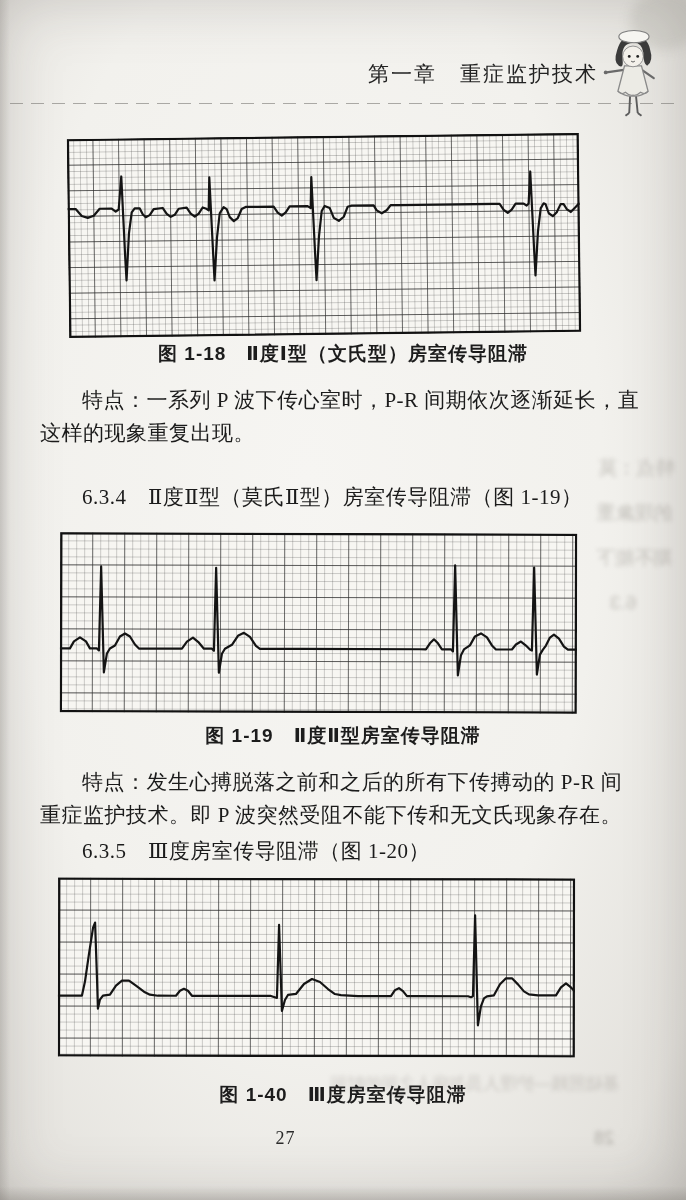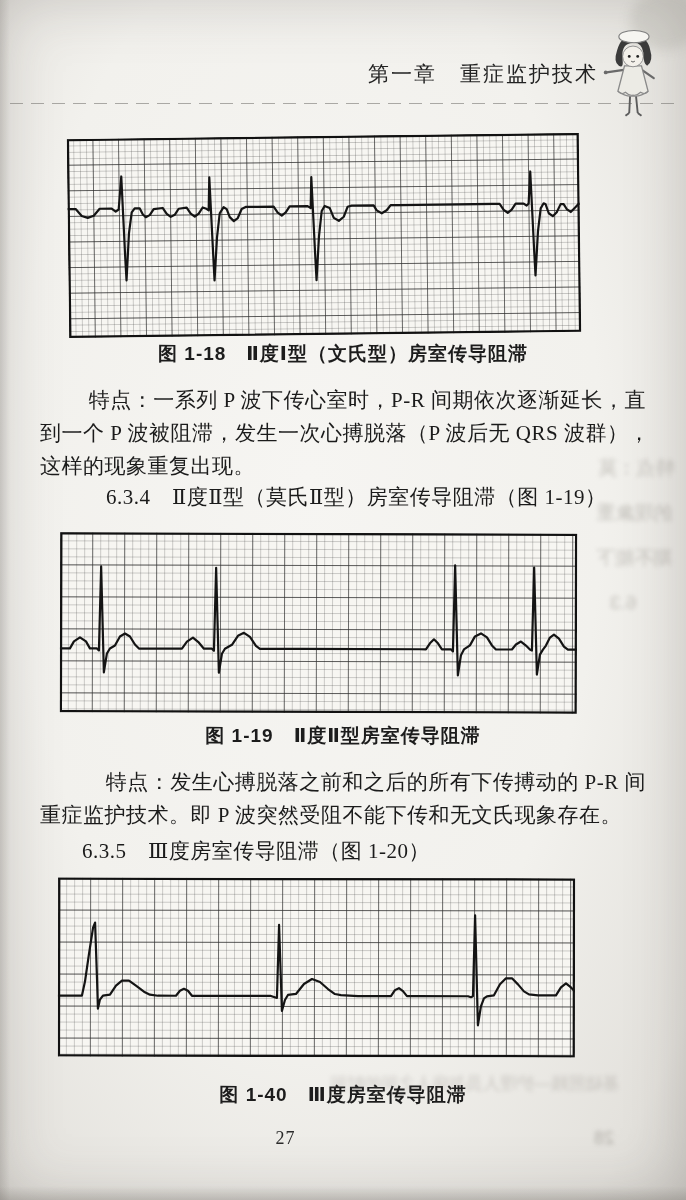--- a/index.html
+++ b/index.html
@@ -42,26 +42,26 @@
     font-family:"Liberation Sans","DejaVu Sans",sans-serif;
     font-weight:700;font-size:19px;color:#1c1c1c;letter-spacing:1px;
   }
   .cap1{top:341px;}
   .cap2{top:723px;}
   .cap3{top:1082px;}
 
   .para{position:absolute;left:40px;width:606px;color:#1b1b1b;
     font-size:21px;line-height:33px;letter-spacing:.5px;}
   .para .line{white-space:nowrap;}
-  .para .indent{padding-left:42px;text-align:right;}
+  .para .indent{padding-left:42px;}
   .para1{top:384px;}
   .para2{top:766px;}
   .heading{position:absolute;left:82px;color:#1b1b1b;font-size:21px;
     letter-spacing:.5px;white-space:nowrap;}
-  .h634{top:483px;margin-left:24px;}
+  .h634{top:483px;}
   .h635{top:837px;}
 
   .pageno{position:absolute;top:1128px;left:0;width:571px;text-align:center;
     font-size:18px;color:#2a2a2a;letter-spacing:1px;}
 
   .ghost{position:absolute;transform:scaleX(-1);filter:blur(2px);
     color:rgba(125,120,112,.38);font-size:19px;pointer-events:none;
     font-family:"Liberation Sans","DejaVu Sans",sans-serif;white-space:nowrap;}
   .g1{left:598px;top:455px;}
   .g2{left:596px;top:500px;}
@@ -114,21 +114,20 @@
         <rect width="512" height="199" fill="url(#gs0)"></rect>
         <rect width="512" height="199" fill="url(#gm0)"></rect>
         <polyline points="0,70 8,70 14,77 20,79 26,77 32,70 44,70 48,73 51,71 54,38 57,120 58,142 61,95 64,74 67,70 72,70 75,76 78,79 82,77 86,71 95,70 99,76 103,79 107,77 111,71 119,70 123,76 127,79 131,76 135,70 138,71 141,73 142,40 145,118 146,143 149,100 152,76 156,70 159,72 162,80 166,84 170,81 174,72 178,70 190,70 206,70 210,76 214,79 218,76 222,70 240,70 243,72 244,41 247,120 248,144 251,100 254,75 257,70 262,72 266,82 271,85 276,81 280,71 284,70 306,70 309,75 314,78 319,75 323,70 330,70 425,70 432,70 436,76 440,79 444,76 448,70 456,70 459,72 461,70 463,38 466,118 467,142 470,98 473,75 476,70 478,71 481,80 485,83 489,79 493,71 496,71 499,76 503,79 507,75 511,71 512,71" fill="none" stroke="#141414" stroke-width="2.2" stroke-linejoin="round" stroke-linecap="round"></polyline>
         <rect x="1" y="1" width="510" height="197" fill="none" stroke="#111111" stroke-width="2.5"></rect>
       </svg>
     </div>
   <div class="caption cap1">图 1-18　Ⅱ度Ⅰ型（文氏型）房室传导阻滞</div>
 
   <div class="para para1">
     <div class="line indent">特点：一系列 P 波下传心室时，P-R 间期依次逐渐延长，直</div>
-    <div class="line">到一个 P 波被阻滞，发生一次心搏脱落（P 波后无 QRS 波群），</div>
     <div class="line">这样的现象重复出现。</div>
   </div>
 
   <div class="heading h634">6.3.4　Ⅱ度Ⅱ型（莫氏Ⅱ型）房室传导阻滞（图 1-19）</div>
 
   <div class="ecg ecg2">
       <svg viewBox="0 0 517 180" preserveAspectRatio="none">
         <defs>
           <pattern id="gs1" width="8" height="8" patternUnits="userSpaceOnUse">
             <path d="M 8 0 L 0 0 0 8" fill="none" stroke="#3c3c3c" stroke-width="0.6" opacity="0.8"></path>

